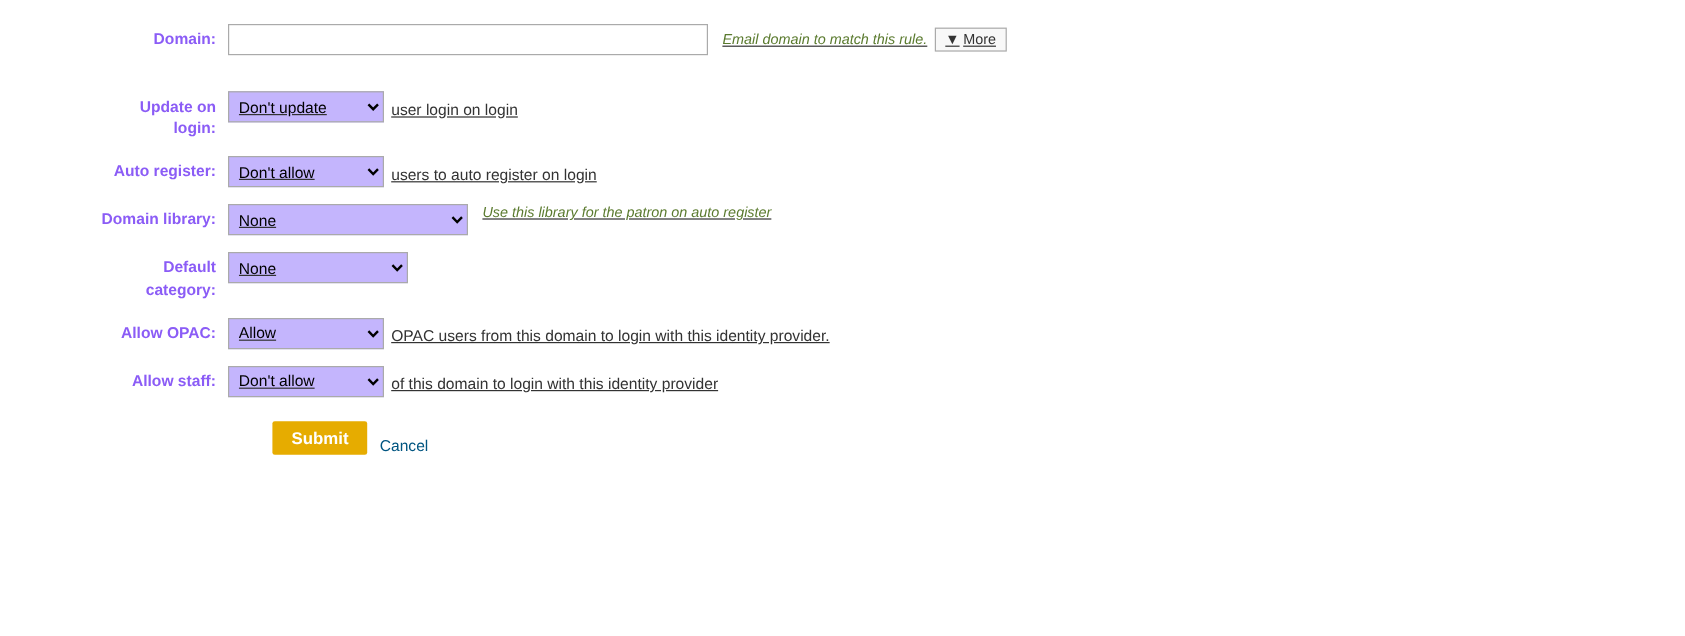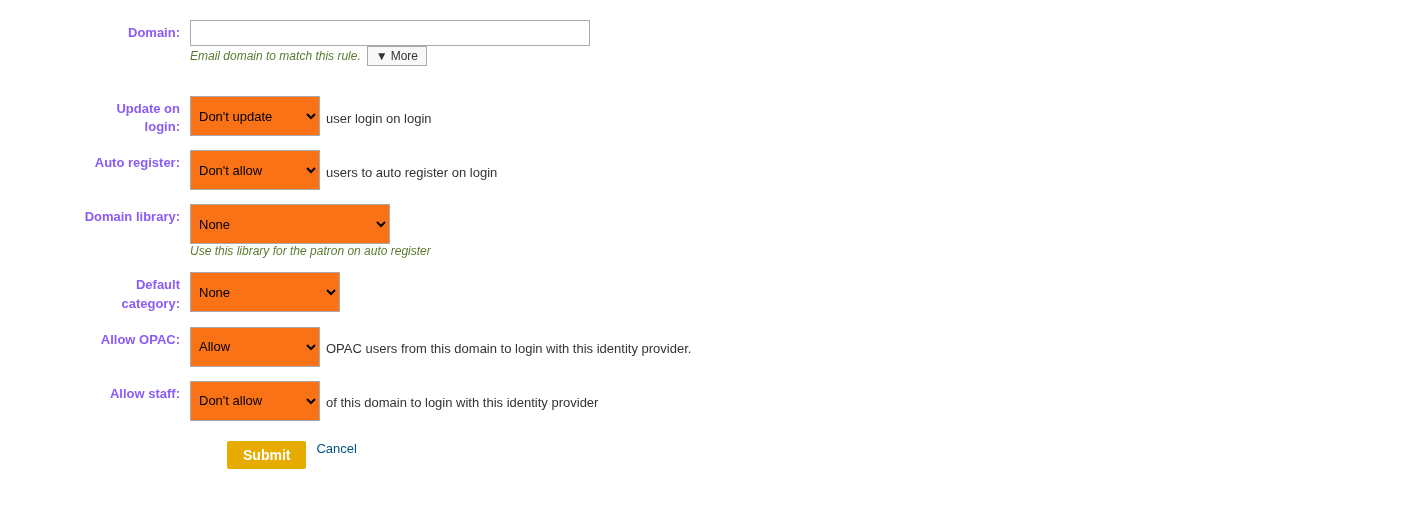--- a/index.html
+++ b/index.html
@@ -34,42 +34,42 @@
       min-width: 140px;
       padding-right: 10px;
       padding-top: 4px;
       font-weight: bold;
       font-size: 13px;
       color: #8b5cf6;
       line-height: 1.4;
     }
     .form-content {
       display: flex;
-      flex-direction: column;
-      gap: 0;
+      gap: 12px;
+      text-decoration: underline;
     }
     .form-content-row {
       display: flex;
       align-items: center;
       gap: 6px;
     }
     input[type="text"] {
       width: 400px;
       height: 26px;
       border: 1px solid #aaa;
       padding: 2px 5px;
       font-size: 13px;
       background: #fff;
     }
     select {
-      height: 40px;
+      height: 26px;
       border: 1px solid #aaa;
       padding: 1px 4px;
       font-size: 13px;
-      background: #f97316;
+      background: #c4b5fd;
       cursor: pointer;
     }
     .hint-text {
       font-size: 12px;
       color: #5a7a2e;
       font-style: italic;
     }
     .more-btn {
       border: 1px solid #aaa;
       background: #f8f8f8;
@@ -110,21 +110,21 @@
     .select-small {
       width: 130px;
     }
     .inline-text {
       font-size: 13px;
       color: #333;
       padding-top: 4px;
     }
     .buttons-row {
       display: flex;
-      align-items: flex-start;
+      align-items: flex-end;
       margin-top: 20px;
       margin-left: 150px;
       padding-left: 27px;
     }
   </style>
 </head>
 <body>
 
 <div class="page-container">
 

